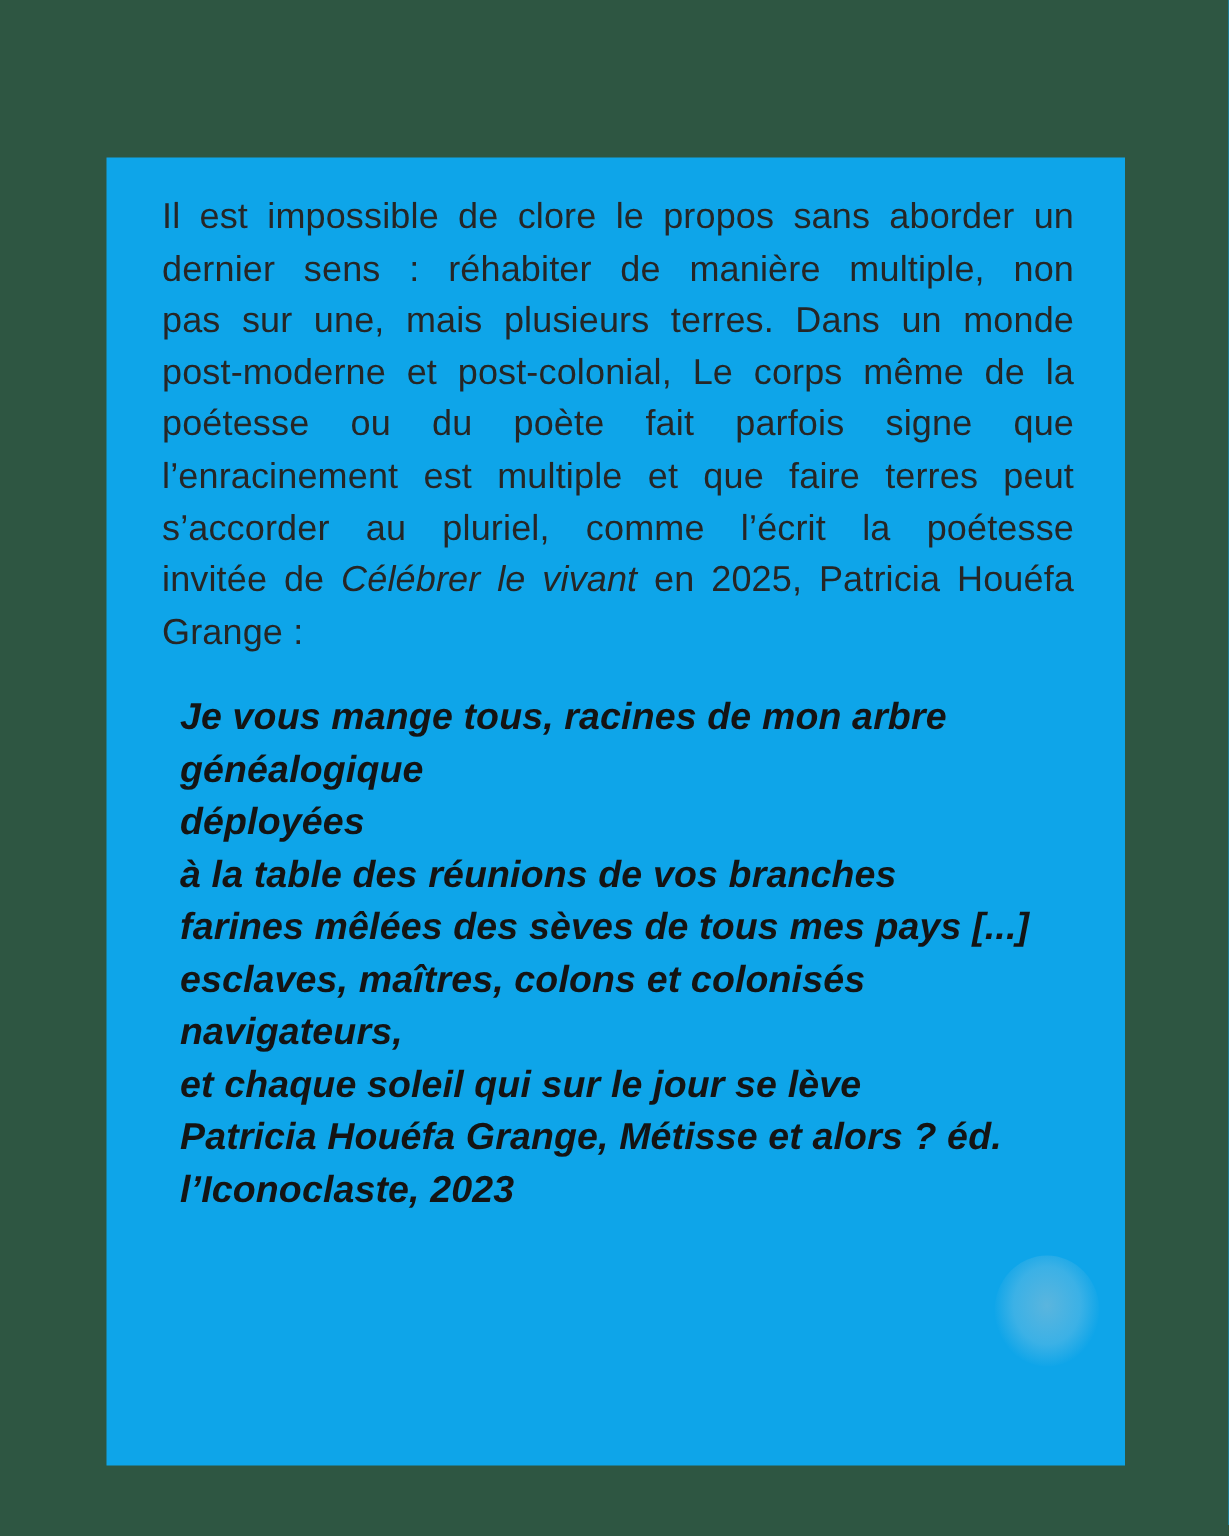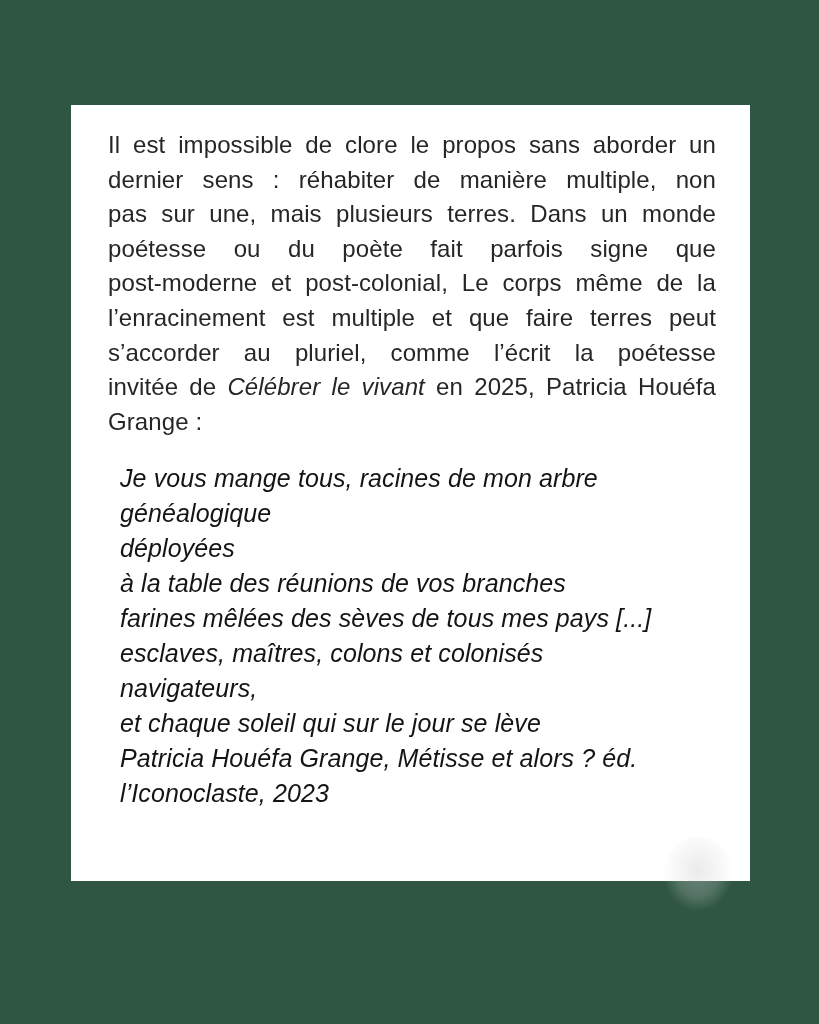--- a/index.html
+++ b/index.html
@@ -12,22 +12,22 @@
     position: relative;
     background: #2e5642;
     overflow: hidden;
     font-family: "Liberation Sans", "DejaVu Sans", sans-serif;
   }
   .card {
     position: absolute;
     left: 71px;
     top: 105px;
     width: 679px;
-    height: 776px;
-    background: #ffffff;
+    height: 872px;
+    background: #0ea5e9;
   }
   .content {
     padding: 23px 34px 0 37px;
   }
   .body-line {
     font-size: 24px;
     line-height: 34.6px;
     color: #262626;
     text-align: justify;
     text-align-last: justify;
@@ -40,21 +40,21 @@
   .book-title {
     font-style: italic;
   }
   .poem {
     margin-top: 22px;
     margin-left: 12px;
   }
   .poem-line {
     font-size: 25px;
     line-height: 35px;
-    font-weight: 400;
+    font-weight: 700;
     font-style: italic;
     color: #141414;
     white-space: nowrap;
     letter-spacing: 0.1px;
   }
   .smudge {
     position: absolute;
     left: 592px;
     top: 732px;
     width: 70px;
@@ -67,22 +67,22 @@
 </head>
 <body>
 
 <div class="card">
   <div class="content">
 
     <div>
       <div class="body-line">Il est impossible de clore le propos sans aborder un</div>
       <div class="body-line">dernier sens : réhabiter de manière multiple, non</div>
       <div class="body-line">pas sur une, mais plusieurs terres. Dans un monde</div>
+      <div class="body-line">post-moderne et post-colonial, Le corps même de la</div>
       <div class="body-line">poétesse ou du poète fait parfois signe que</div>
-      <div class="body-line">post-moderne et post-colonial, Le corps même de la</div>
       <div class="body-line">l’enracinement est multiple et que faire terres peut</div>
       <div class="body-line">s’accorder au pluriel, comme l’écrit la poétesse</div>
       <div class="body-line">
         <span>invitée de </span><span class="book-title">Célébrer le vivant</span><span> en 2025, Patricia Houéfa</span>
       </div>
       <div class="body-line no-just">Grange :</div>
     </div>
 
     <div class="poem">
       <div class="poem-line">Je vous mange tous, racines de mon arbre</div>

